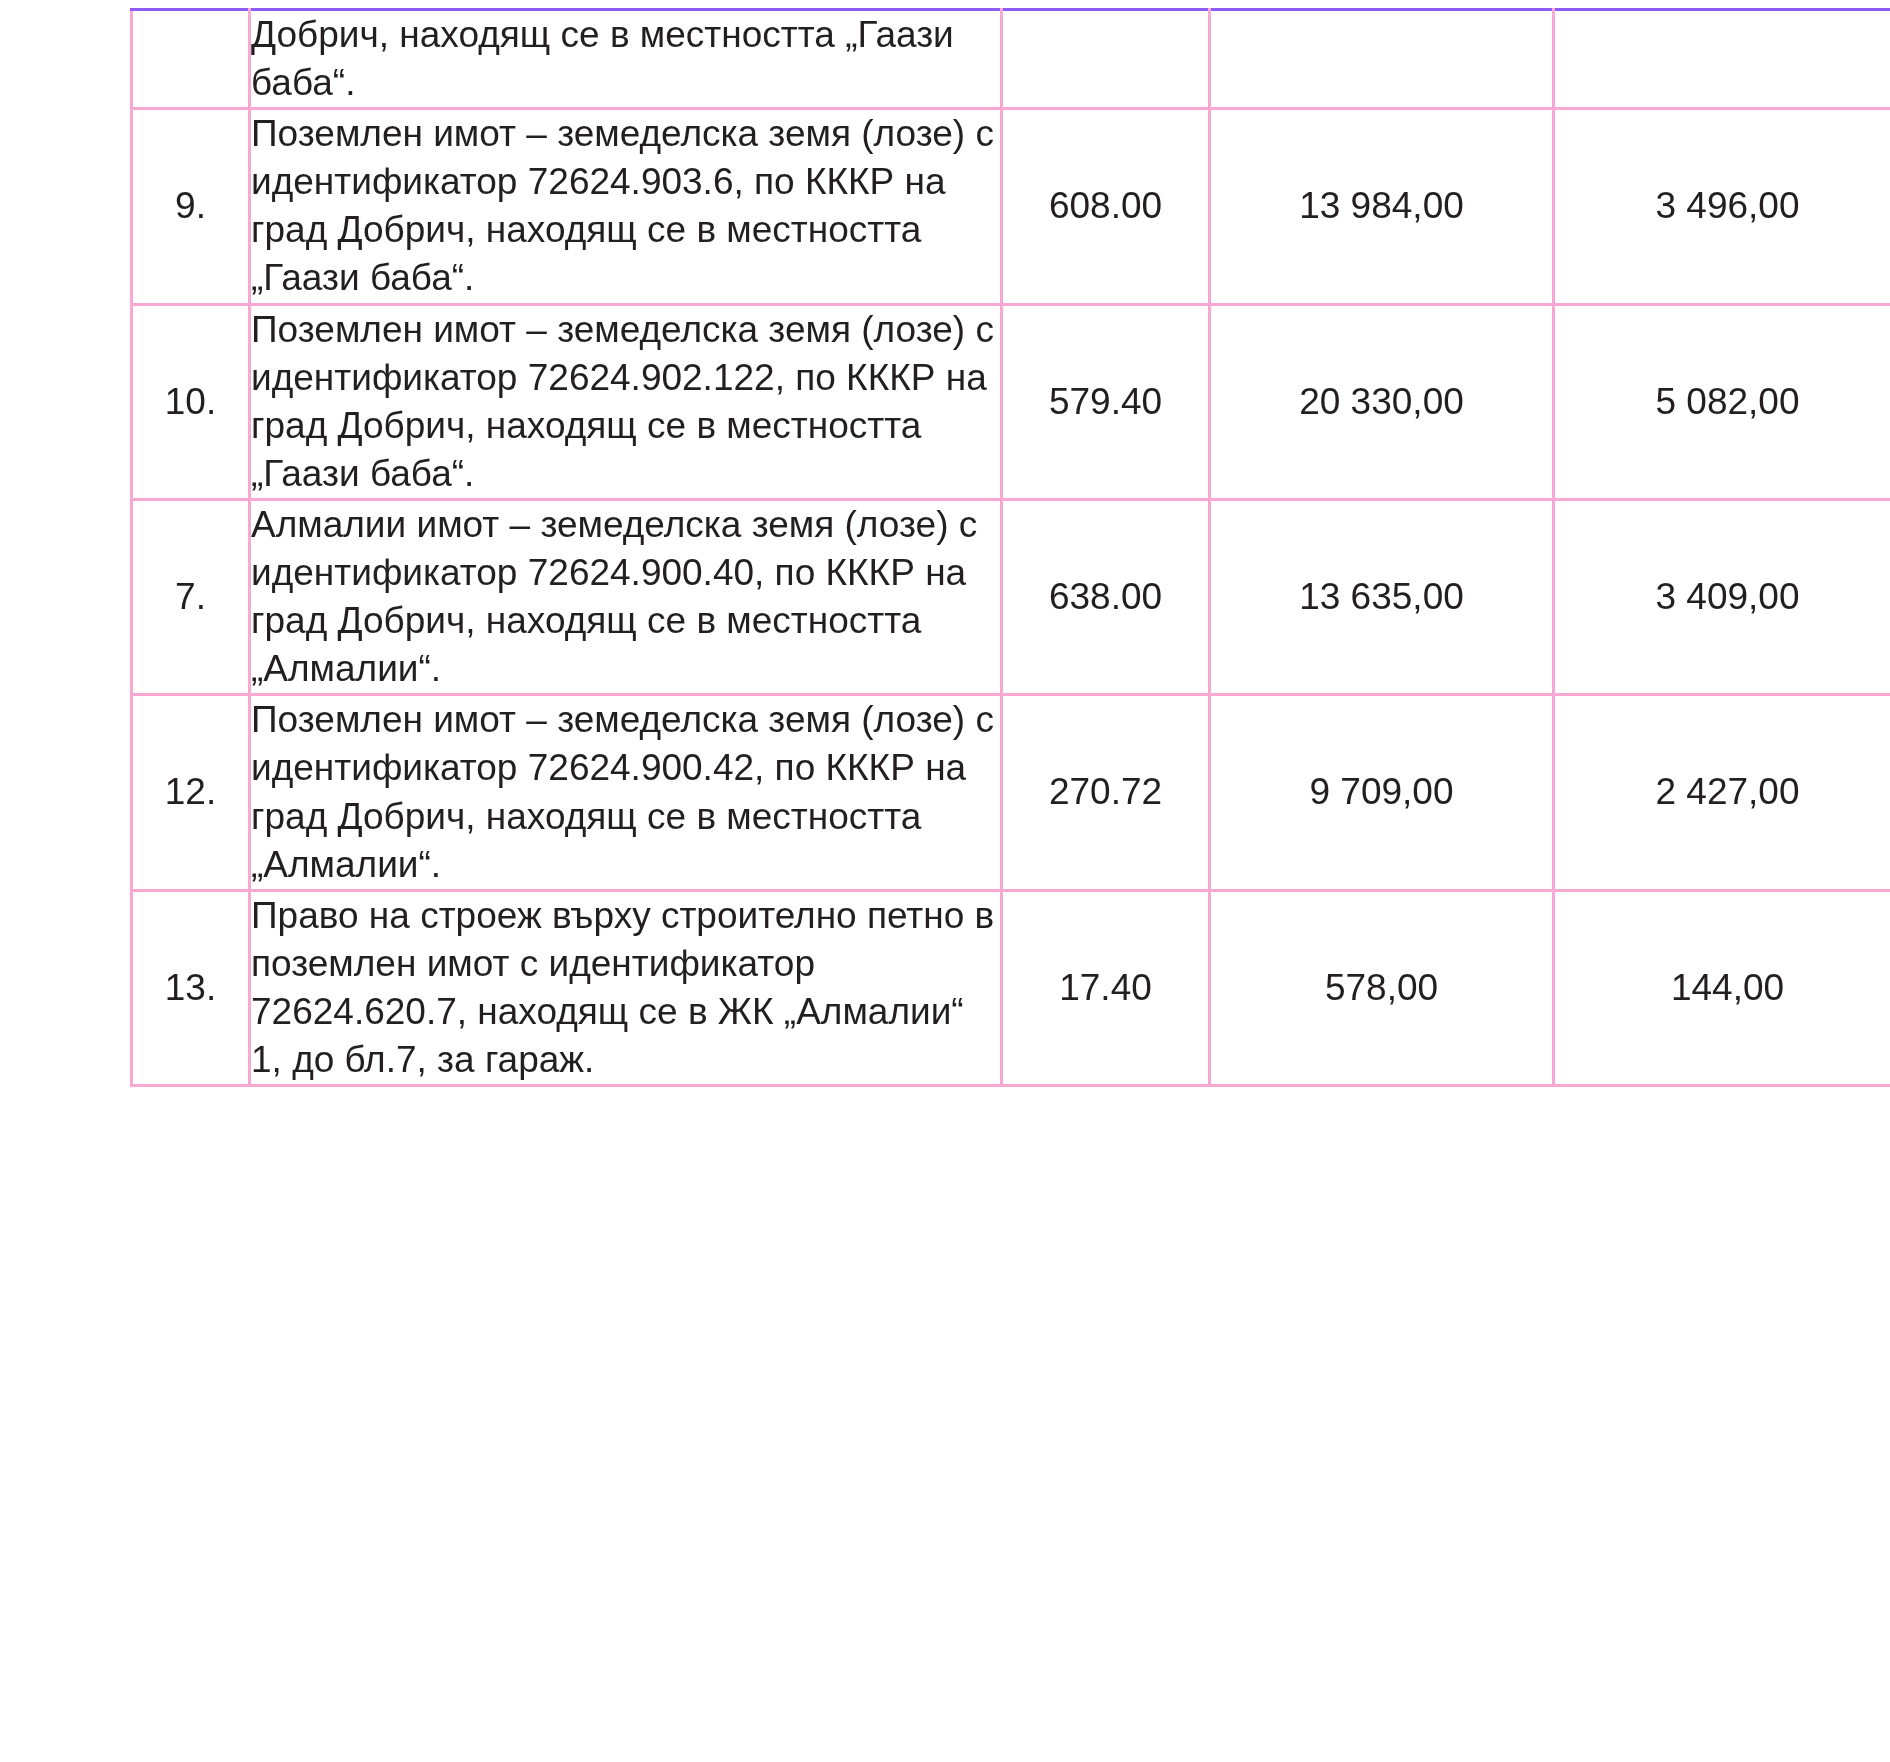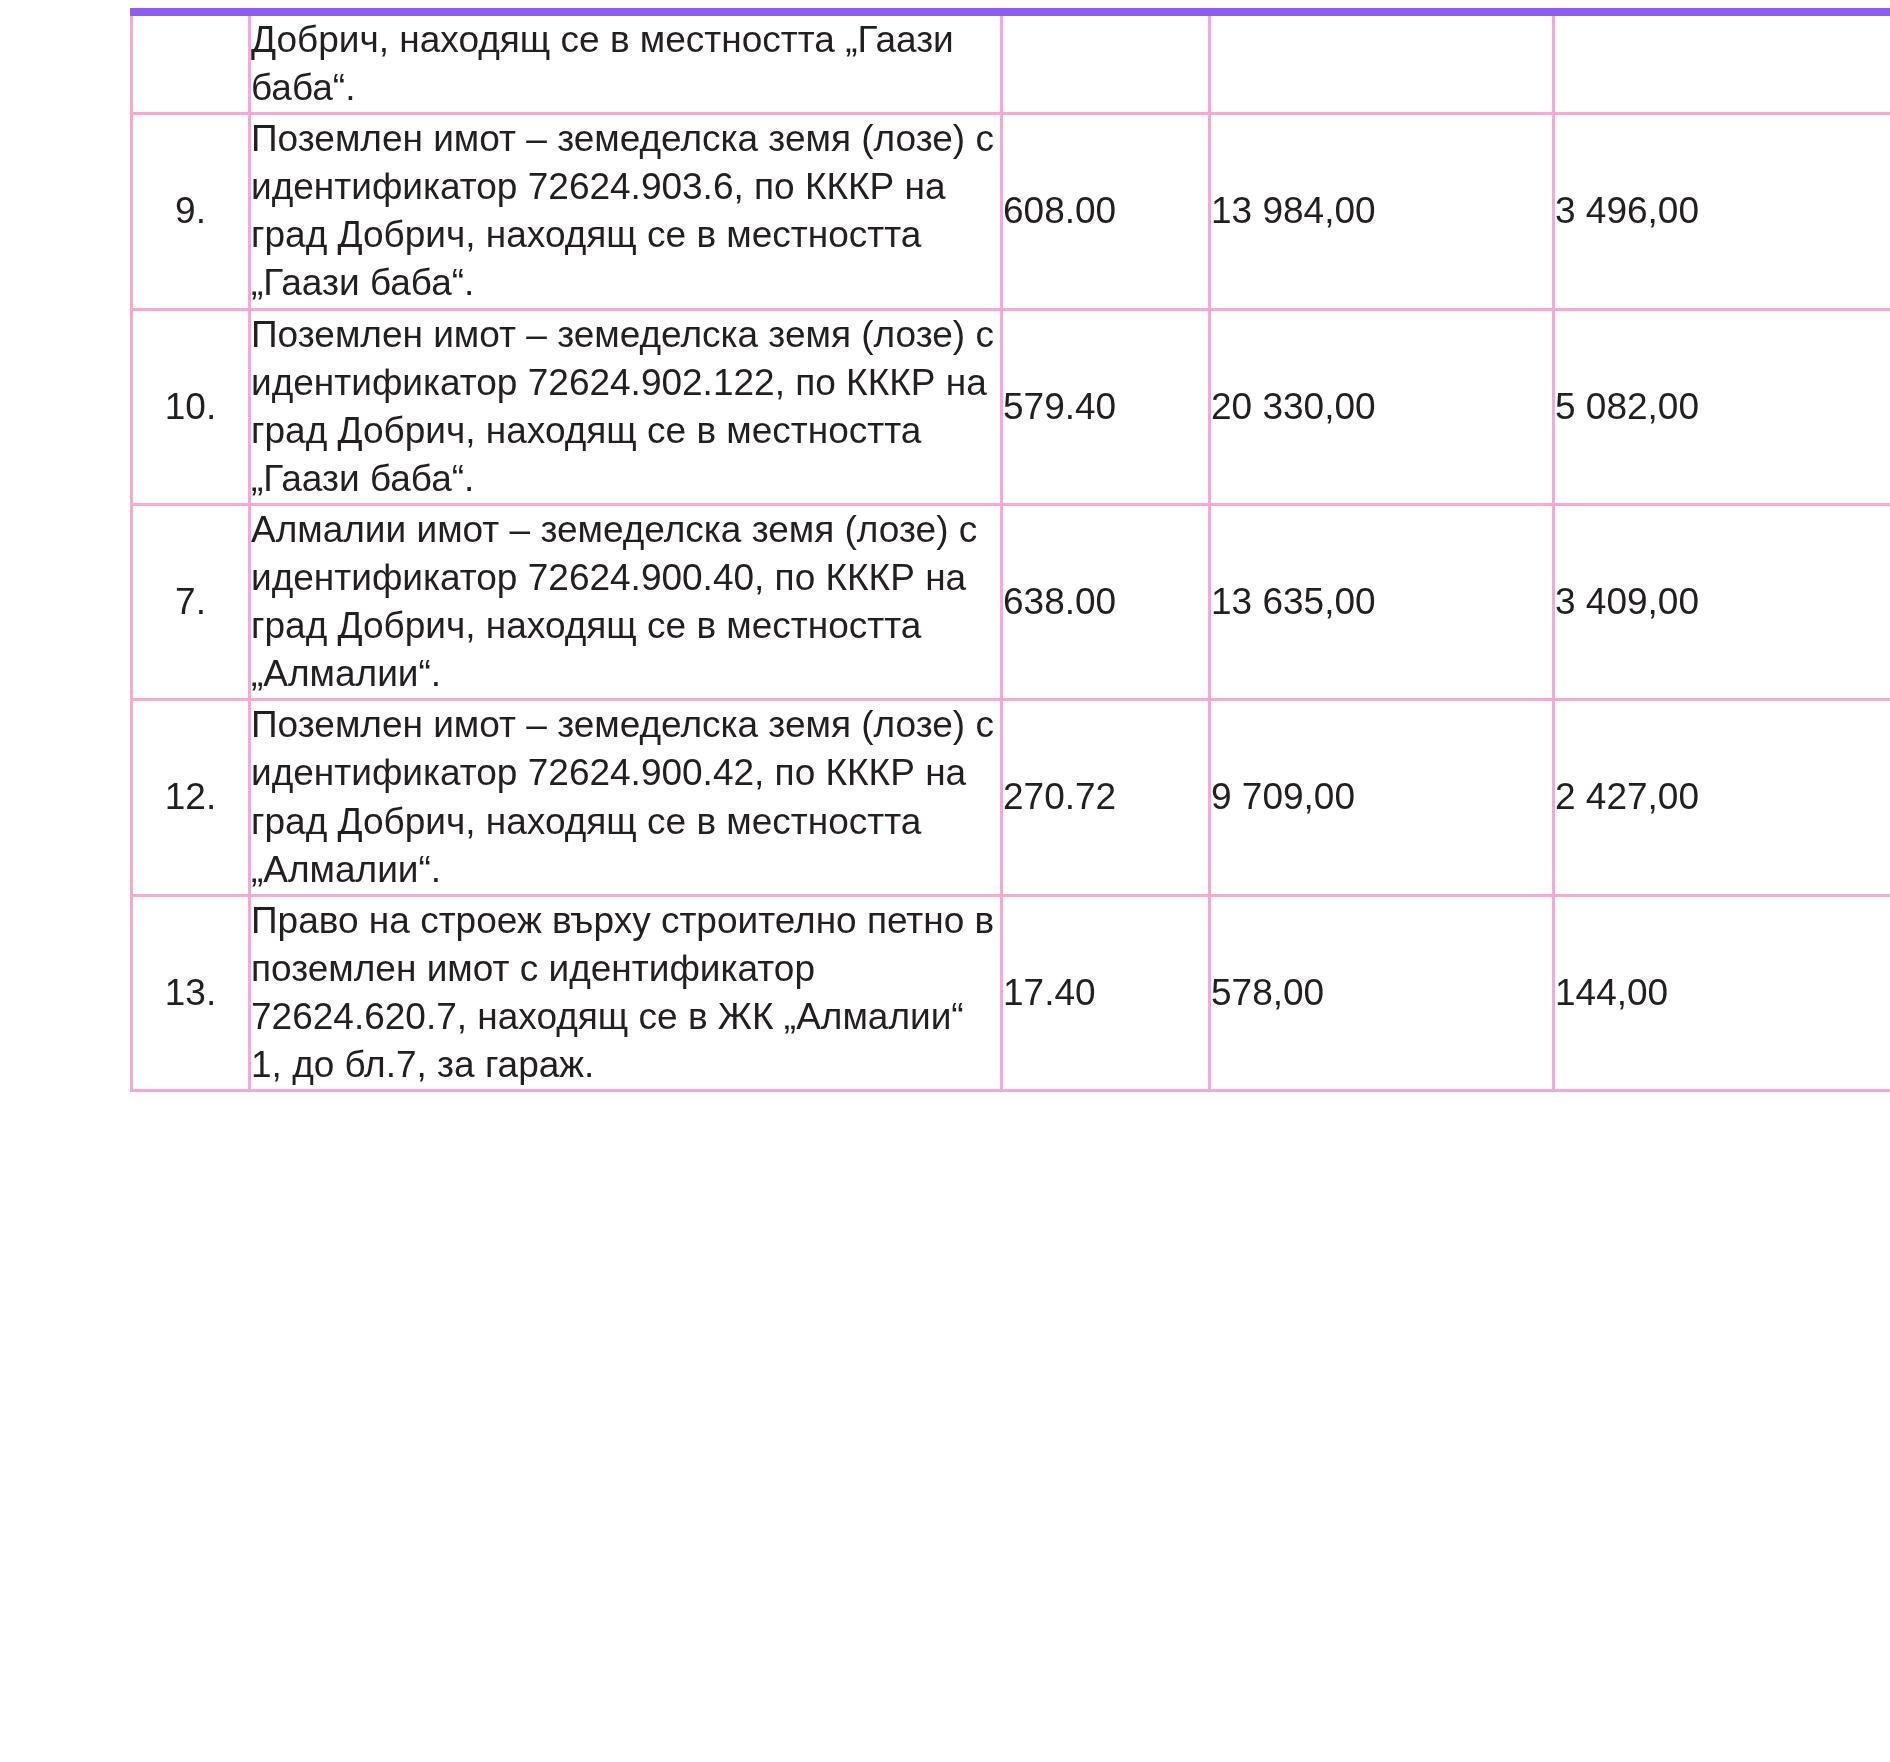--- a/index.html
+++ b/index.html
@@ -44,27 +44,27 @@
 
   td.num {
     text-align: center;
     padding: 4px 6px;
   }
   td.desc {
     text-align: left;
     padding: 10px 14px 14px 18px;
   }
   td.amount {
-    text-align: left;
+    text-align: center;
     padding: 4px 10px;
     white-space: nowrap;
   }
   
   tr.partial td {
-    border-top: 8px solid #8b5cf6;
+    border-top: 3px solid #8b5cf6;
   }
 </style>
 </head>
 <body>
 
 <div class="page">
   <table class="doc-table">
     <colgroup>
       <col class="c-num">
       <col class="c-desc">

